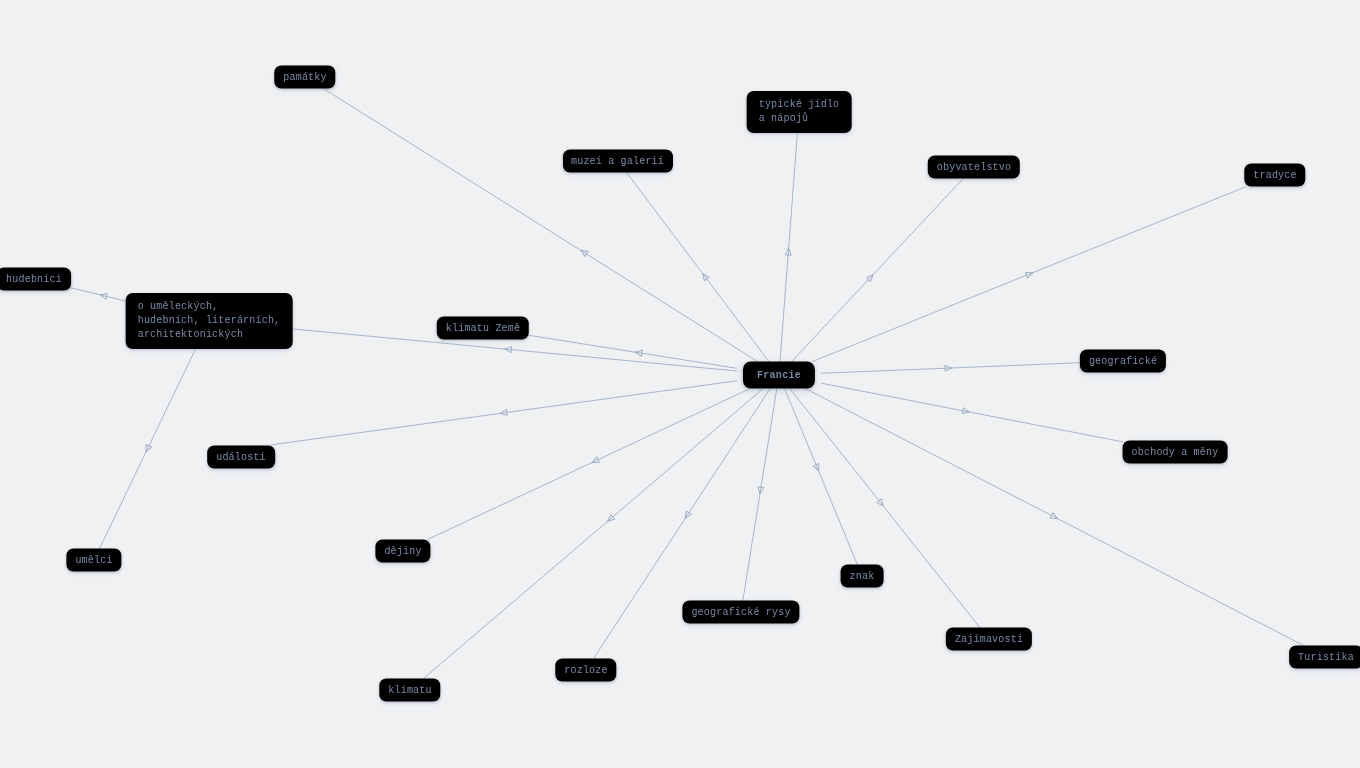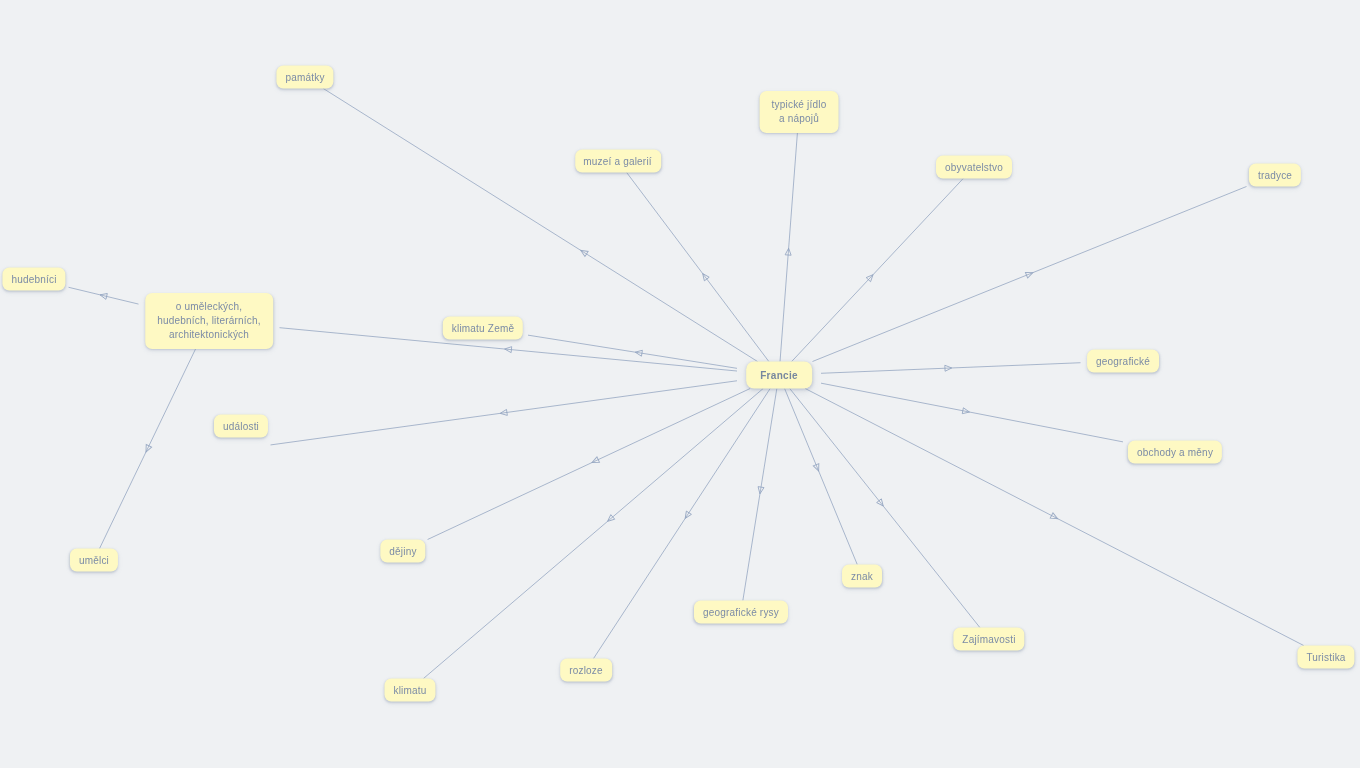--- a/index.html
+++ b/index.html
@@ -20,32 +20,32 @@
   #edge-layer {
     position: absolute;
     left: 0; top: 0;
     width: 1360px;
     height: 768px;
     pointer-events: none;
   }
   .node {
     position: absolute;
     transform: translate(-50%, -50%);
-    background: #fef9c3;
+    background: #000000;
     border-radius: 7px;
     box-shadow: 0 1px 2px rgba(120,135,160,0.30), 0 2px 5px rgba(120,135,160,0.14);
     color: #7b8ba6;
     font-size: 10px;
     line-height: 13px;
     letter-spacing: 0.2px;
     padding: 5px 9px;
     white-space: pre;
-    text-align: center;
+    text-align: left;
     box-sizing: border-box;
-    font-family: Liberation Sans, sans-serif;
+    font-family: Liberation Mono, monospace;
   }
   .node.center {
     font-size: 10px;
     font-weight: bold;
     color: #77879f;
     padding: 7px 14px;
     border-radius: 8px;
     letter-spacing: 0.3px;
     box-shadow: 0 1px 3px rgba(120,135,160,0.32), 0 3px 8px rgba(120,135,160,0.16);
   }
@@ -108,21 +108,21 @@
       <div class="node" style="left: 1275px; top: 175px;"><span>tradyce</span></div>
       <div class="node" style="left: 1123px; top: 361px;"><span>geografické</span></div>
       <div class="node" style="left: 1175px; top: 452px;"><span>obchody a měny</span></div>
       <div class="node" style="left: 1326px; top: 657px;"><span>Turistika</span></div>
       <div class="node" style="left: 989px; top: 639px;"><span>Zajímavosti</span></div>
       <div class="node" style="left: 862px; top: 576px;"><span>znak</span></div>
       <div class="node" style="left: 741px; top: 612px;"><span>geografické rysy</span></div>
       <div class="node" style="left: 586px; top: 670px;"><span>rozloze</span></div>
       <div class="node" style="left: 410px; top: 690px;"><span>klimatu</span></div>
       <div class="node" style="left: 403px; top: 551px;"><span>dějiny</span></div>
-      <div class="node" style="left: 241px; top: 426px;"><span>události</span></div>
+      <div class="node" style="left: 241px; top: 457px;"><span>události</span></div>
       <div class="node" style="left: 483px; top: 328px;"><span>klimatu Země</span></div>
       <div class="node multiline" style="left: 209px; top: 321px;"><span>o uměleckých,
 hudebních, literárních,
 architektonických</span></div>
       <div class="node" style="left: 34px; top: 279px;"><span>hudebníci</span></div>
       <div class="node" style="left: 94px; top: 560px;"><span>umělci</span></div>
     </div>
 </div>
 
 </body></html>

